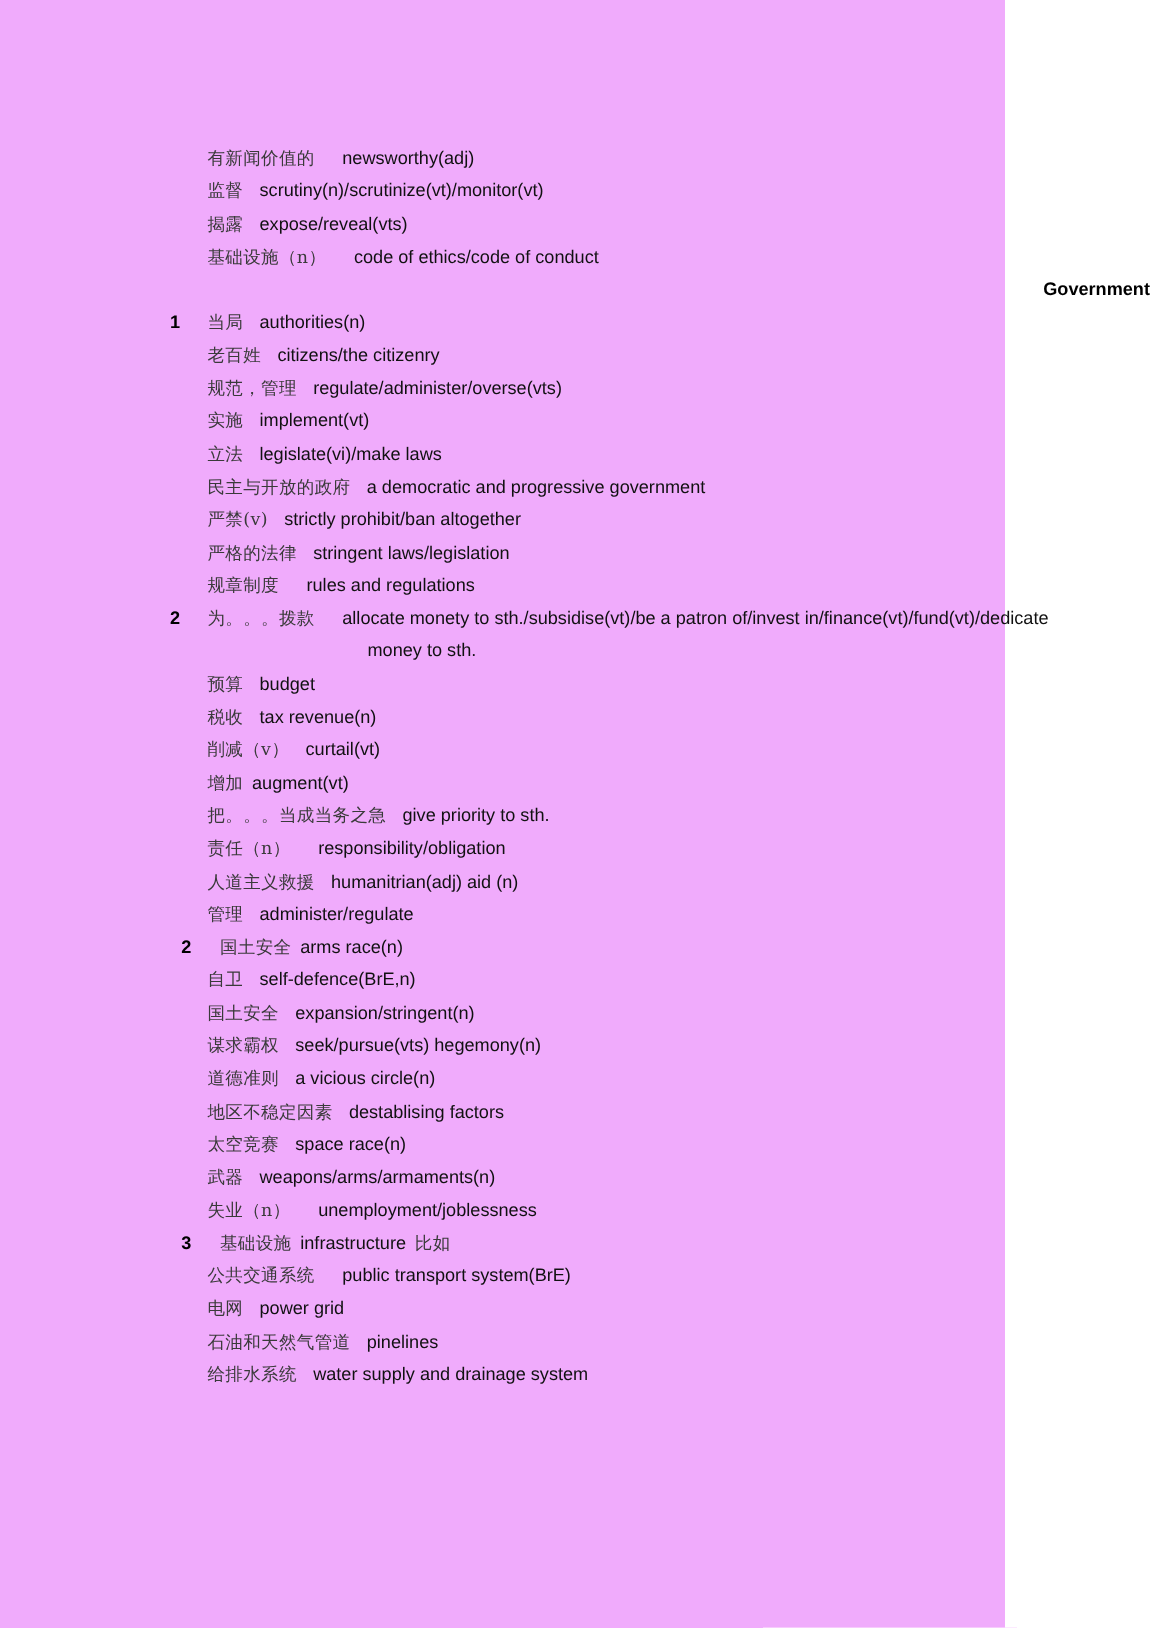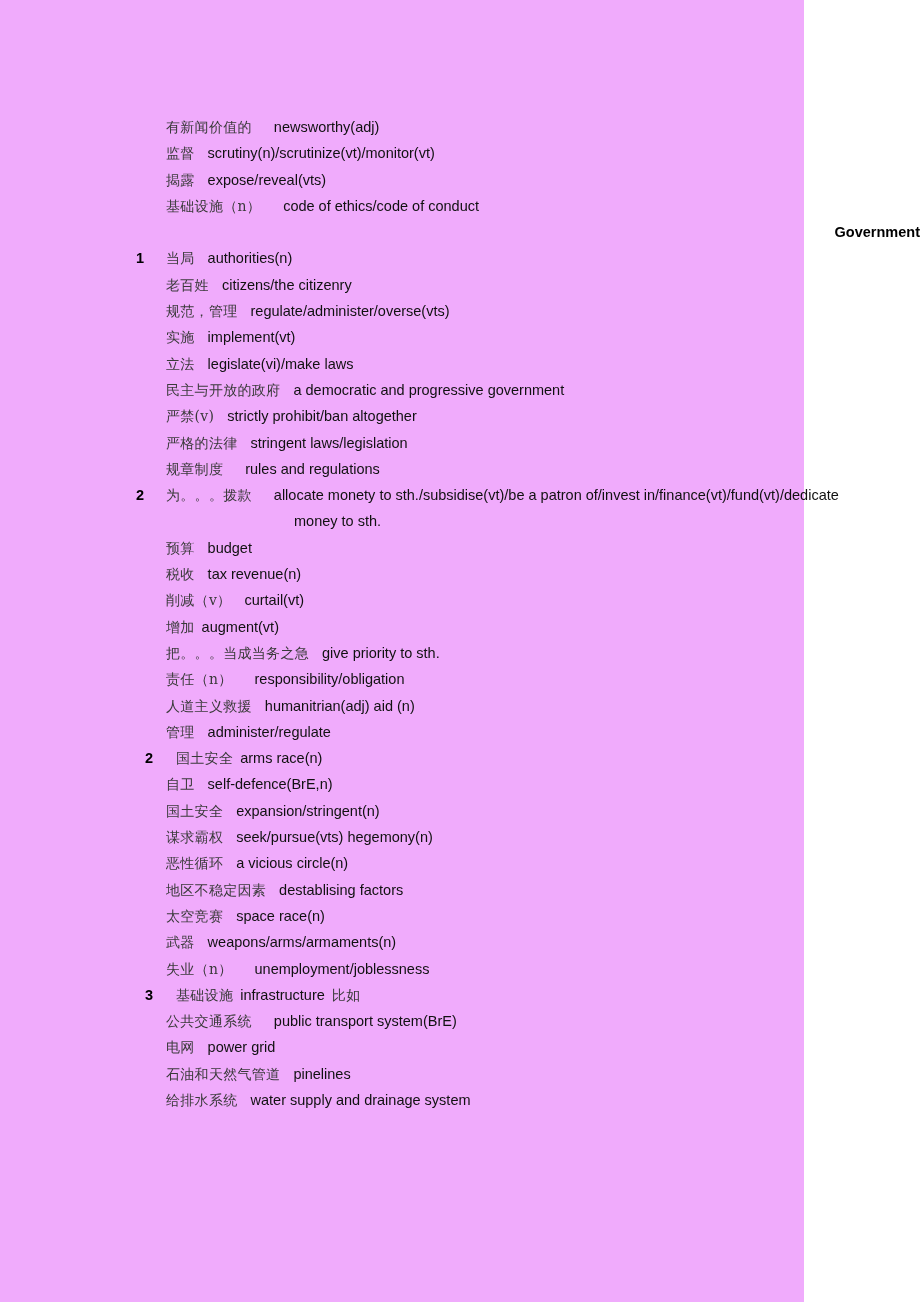--- a/index.html
+++ b/index.html
@@ -117,21 +117,21 @@
       <div class="line ind-1"><span class="cn">削减（v）</span><span class="gap-md"></span><span class="en">curtail(vt)</span></div>
       <div class="line ind-1"><span class="cn">增加</span><span class="gap-sm"></span><span class="en">augment(vt)</span></div>
       <div class="line ind-1"><span class="cn">把。。。当成当务之急</span><span class="gap-md"></span><span class="en">give priority to sth.</span></div>
       <div class="line ind-1"><span class="cn">责任（n）</span><span class="gap-lg"></span><span class="en">responsibility/obligation</span></div>
       <div class="line ind-1"><span class="cn">人道主义救援</span><span class="gap-md"></span><span class="en">humanitrian(adj) aid (n)</span></div>
       <div class="line ind-1"><span class="cn">管理</span><span class="gap-md"></span><span class="en">administer/regulate</span></div>
       <div class="line ind-3"><span class="marker lvl-b">2</span><span class="cn">国土安全</span><span class="gap-sm"></span><span class="en">arms race(n)</span></div>
       <div class="line ind-1"><span class="cn">自卫</span><span class="gap-md"></span><span class="en">self-defence(BrE,n)</span></div>
       <div class="line ind-1"><span class="cn">国土安全</span><span class="gap-md"></span><span class="en">expansion/stringent(n)</span></div>
       <div class="line ind-1"><span class="cn">谋求霸权</span><span class="gap-md"></span><span class="en">seek/pursue(vts) hegemony(n)</span></div>
-      <div class="line ind-1"><span class="cn">恶性循环</span><span class="gap-md"></span><span class="en">a vicious circle(n)</span></div>
+      <div class="line ind-1"><span class="cn">道德准则</span><span class="gap-md"></span><span class="en">a vicious circle(n)</span></div>
       <div class="line ind-1"><span class="cn">地区不稳定因素</span><span class="gap-md"></span><span class="en">destablising factors</span></div>
       <div class="line ind-1"><span class="cn">太空竞赛</span><span class="gap-md"></span><span class="en">space race(n)</span></div>
       <div class="line ind-1"><span class="cn">武器</span><span class="gap-md"></span><span class="en">weapons/arms/armaments(n)</span></div>
       <div class="line ind-1"><span class="cn">失业（n）</span><span class="gap-lg"></span><span class="en">unemployment/joblessness</span></div>
       <div class="line ind-3"><span class="marker lvl-b">3</span><span class="cn">基础设施</span><span class="gap-sm"></span><span class="en">infrastructure</span><span class="gap-sm"></span><span class="cn">比如</span></div>
       <div class="line ind-1"><span class="cn">公共交通系统</span><span class="gap-lg"></span><span class="en">public transport system(BrE)</span></div>
       <div class="line ind-1"><span class="cn">电网</span><span class="gap-md"></span><span class="en">power grid</span></div>
       <div class="line ind-1"><span class="cn">石油和天然气管道</span><span class="gap-md"></span><span class="en">pinelines</span></div>
       <div class="line ind-1"><span class="cn">给排水系统</span><span class="gap-md"></span><span class="en">water supply and drainage system</span></div>
     </div>

